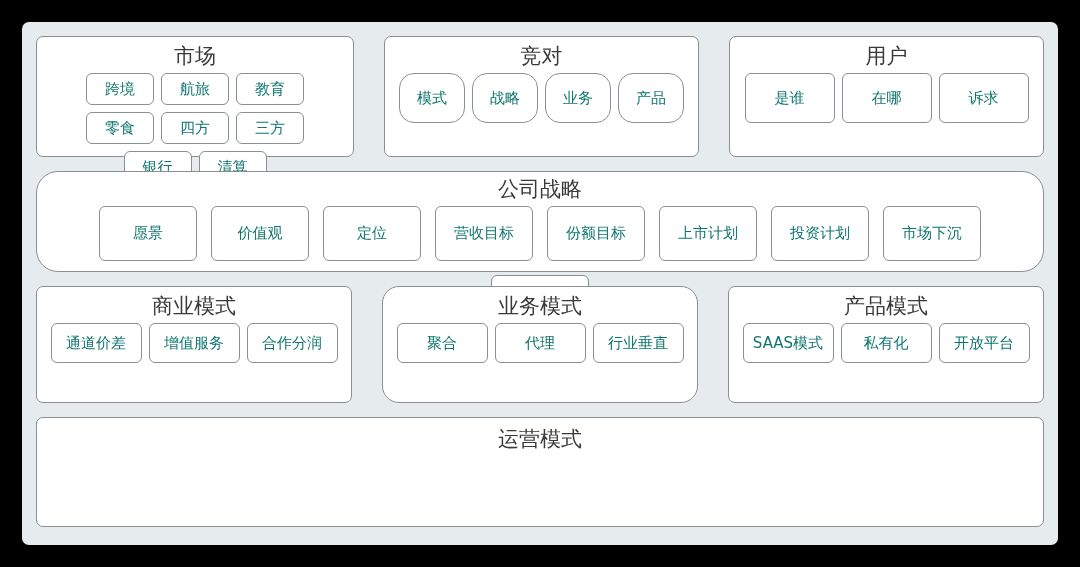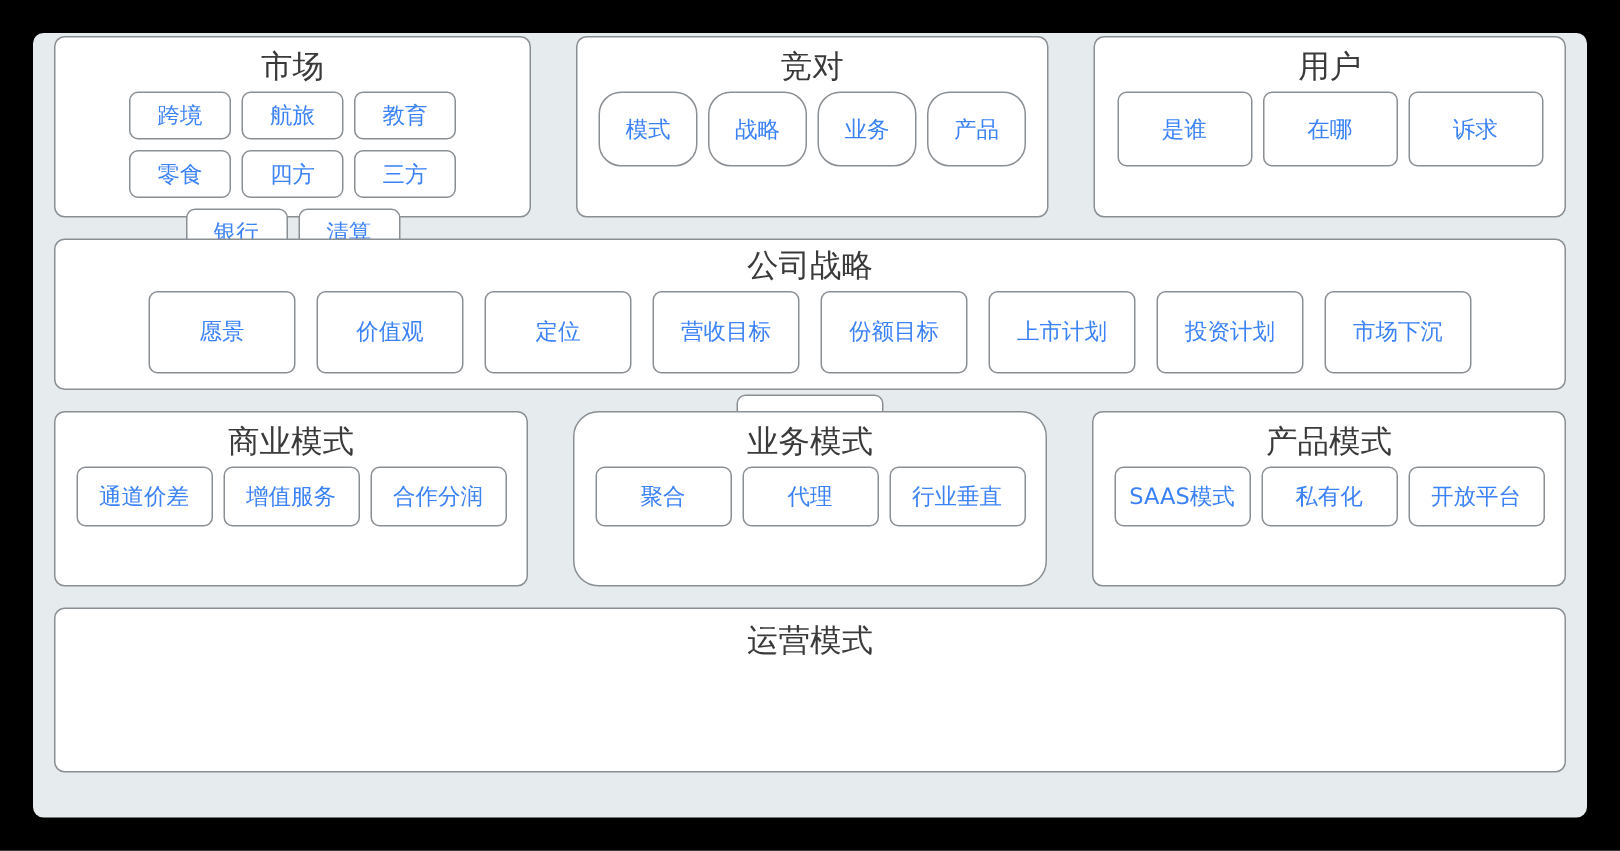--- a/index.html
+++ b/index.html
@@ -16,21 +16,21 @@
   }
   .canvas {
     position: absolute;
     left: 22px;
     top: 22px;
     width: 1036px;
     height: 523px;
     background: #e6ebee;
     border-radius: 7px;
     box-sizing: border-box;
-    padding: 2px 14px;
+    padding: 14px 14px;
   }
   .row {
     display: flex;
     gap: 30px;
     margin-bottom: 14px;
   }
   .row:last-child { margin-bottom: 0; }
 
   .panel {
     background: #ffffff;
@@ -53,21 +53,21 @@
   .chips {
     display: flex;
     flex-wrap: wrap;
     justify-content: center;
     gap: 7px;
   }
   .chip {
     border: 1px solid #8a8f94;
     border-radius: 6px;
     background: #ffffff;
-    color: #3b82f6;
+    color: #0f766e;
     display: flex;
     align-items: center;
     justify-content: center;
     box-sizing: border-box;
     white-space: nowrap;
     text-align: right;
   }
 
   
   .row-1 .panel { height: 121px; }
@@ -79,20 +79,21 @@
   .panel-competitor .chip { width: 66px; height: 50px; font-size: 15px; border-radius: 15px; }
 
   .panel-user { width: 318px; }
   .panel-user .chip { width: 90px; height: 50px; font-size: 15px; }
 
   
   .panel-strategy {
     width: 1008px;
     height: 101px;
     padding: 4px 10px 10px 10px;
+    border-radius: 22px;
   }
   .panel-strategy .chips { gap: 14px; }
   .panel-strategy .chip { width: 98px; height: 55px; font-size: 15px; }
 
   
   .row-3 .panel { height: 117px; }
   .panel-business { width: 318px; }
   .panel-business .chip { width: 91px; height: 40px; font-size: 15px; }
   .panel-biz-mode { width: 318px; border-radius: 17px; }
   .panel-biz-mode .chip { width: 91px; height: 40px; font-size: 15px; }

